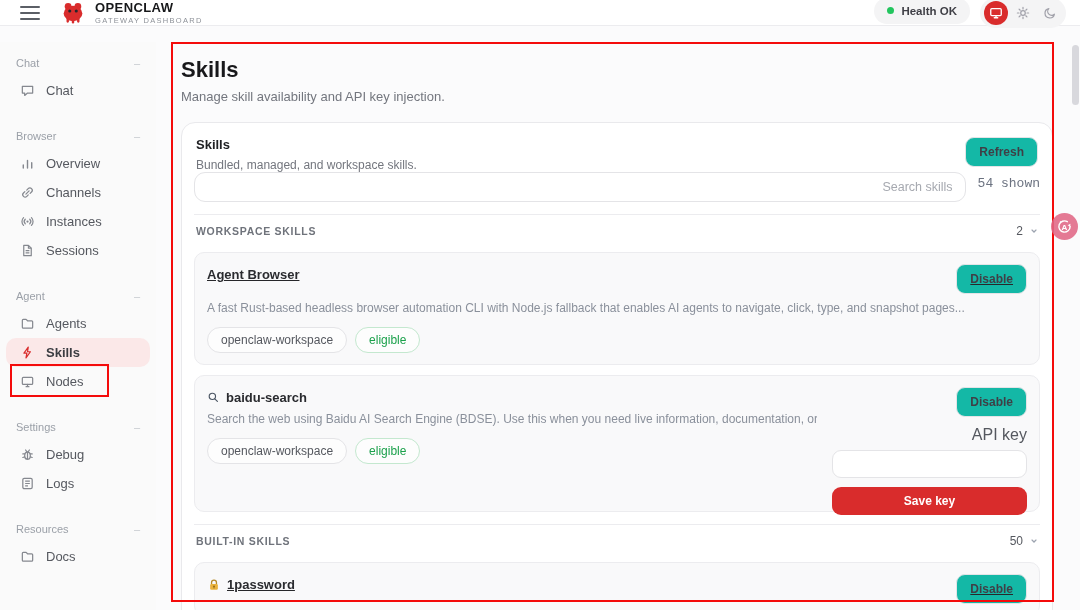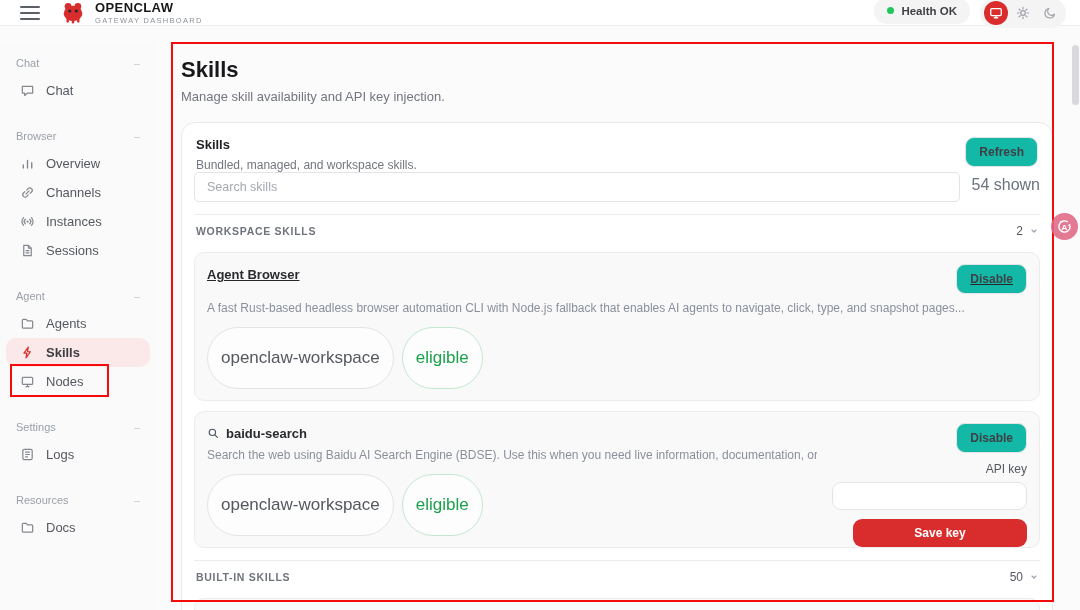--- a/index.html
+++ b/index.html
@@ -68,62 +68,62 @@
   .panel-title { font-size:13px; font-weight:800; color:#202124; }
   .panel-desc { font-size:12px; color:#73767e; margin-top:6px; }
   .btn {
     background:#14b8a6; border:1px solid #e4e4e7; border-radius:9px;
     padding:7px 13px; font-size:12px; font-weight:700; color:#3f3f46;
     font-family:"Liberation Sans", sans-serif; cursor:pointer; white-space:nowrap;
   }
   .filter-label { margin:13px 2px 6px; font-size:12px; color:#55585f; }
   .filter-row { display:flex; align-items:center; gap:12px; }
   .search-input {
-    flex:1; height:30px; border:1px solid #e4e4e7; border-radius:5px;
+    flex:1; height:30px; border:1px solid #e4e4e7; border-radius:11px;
     padding:0 12px; font-size:12.5px; color:#27272a; background:#fff;
-    font-family:"Liberation Sans", sans-serif; outline:none;
+    font-family:"Liberation Sans", sans-serif; outline:none;text-align:right;
   }
   .search-input::placeholder { color:#a6a9b0; }
-  .shown-count { font-size:16px; color:#6b7280; white-space:nowrap; align-self:flex-start; margin-top:4px; }
+  .shown-count { font-size:13px; color:#6b7280; white-space:nowrap; align-self:flex-start; margin-top:4px;font-family:Liberation Mono, monospace; }
 
   .groups { margin-top:12px; }
   .group { border-top:1px solid #ececef; margin-top:6px; }
   .group-head { display:flex; justify-content:space-between; align-items:center; height:30px; padding:2px 2px 0; }
   .group-label { font-size:10.5px; font-weight:700; letter-spacing:.7px; color:#6f737b; }
   .group-count { display:flex; align-items:center; gap:7px; font-size:12px; color:#55585f; cursor:pointer; }
 
   .skill-card {
     position:relative; background:#f9f9fa; border:1px solid #ececef;
     border-radius:10px; padding:11px 12px; margin-top:7px;
   }
   .skill-head { display:flex; justify-content:space-between; align-items:flex-start;text-decoration:underline; }
   .skill-name { display:flex; align-items:center; gap:6px; font-size:13px; font-weight:700; color:#2a2b2f; margin-top:3px; }
   .skill-desc {
     font-size:12px; color:#8a909b; margin-top:7px;
     white-space:nowrap; overflow:hidden; max-width:840px;
   }
   .tags-row { display:flex; align-items:center; gap:8px; margin-top:12px; }
   .tag {
     border:1px solid #e4e4e7; background:#fdfdfd; color:#55585f;
-    border-radius:999px; padding:20px 13px; font-size:17px;
+    border-radius:999px; padding:5px 13px; font-size:12px;
   }
   .tag.success { color:#1ca14c; border-color:#c4e8cf; }
 
   .skill-right {
     position:absolute; top:11px; right:12px; width:195px;
     display:flex; flex-direction:column; align-items:flex-end;
   }
-  .apikey-label { font-size:12px; color:#55585f; margin-top:9px; }
+  .apikey-label { font-size:16px; color:#55585f; margin-top:9px; }
   .apikey-input {
     width:195px; height:28px; border:1px solid #e4e4e7; border-radius:9px;
     background:#fff; margin-top:6px; padding:0 10px; font-size:12px; outline:none;
     font-family:"Liberation Sans", sans-serif;
   }
   .btn-save {
-    width:174px; margin-top:9px; background:#d92c2c; color:#fff;
+    width:195px; margin-top:9px; background:#d92c2c; color:#fff;
     border:none; border-radius:9px; padding:7px 0; font-size:12px; font-weight:700;
     font-family:"Liberation Sans", sans-serif; cursor:pointer;
   }
   .baidu-left { padding-right:210px; }
 
   
   .annotation { position:absolute; border:2px solid #f40b0b; pointer-events:none; }
   .main-annotation { left:15px; top:0; width:883px; height:560px; z-index:20; }
   .skills-annotation { left:10px; top:322px; width:99px; height:33px; z-index:20; }
   .scroll-thumb {
@@ -285,20 +285,29 @@
       </div>
     </div>
   </div>
 
   <div class="side-section">
     <div class="side-label-row">
       <span>Settings</span>
       <span class="collapse-mark">–</span>
     </div>
     <div class="side-items">
+      <div class="side-item">
+        <span class="si">
+          <svg width="15" height="15" viewBox="0 0 16 16" fill="none" stroke="currentColor" stroke-width="1.3" stroke-linecap="round">
+            <ellipse cx="8" cy="9.2" rx="3" ry="3.8"></ellipse>
+            <path d="M6 3.2l1.2 1.7M10 3.2L8.8 4.9M8 5.4v7.6M3 7.4h2M3 11.2l2-.6M13 7.4h-2M13 11.2l-2-.6"></path>
+          </svg>
+        </span>
+        <span>Debug</span>
+      </div>
       <div class="side-item">
         <span class="si">
           <svg width="15" height="15" viewBox="0 0 16 16" fill="none" stroke="currentColor" stroke-width="1.3" stroke-linejoin="round">
             <rect x="3" y="2.5" width="10" height="11" rx="1.5"></rect>
               <path d="M5.5 5.5h5M5.5 8h5M5.5 10.5h3"></path>
           </svg>
         </span>
         <span>Logs</span>
       </div>
     </div>

